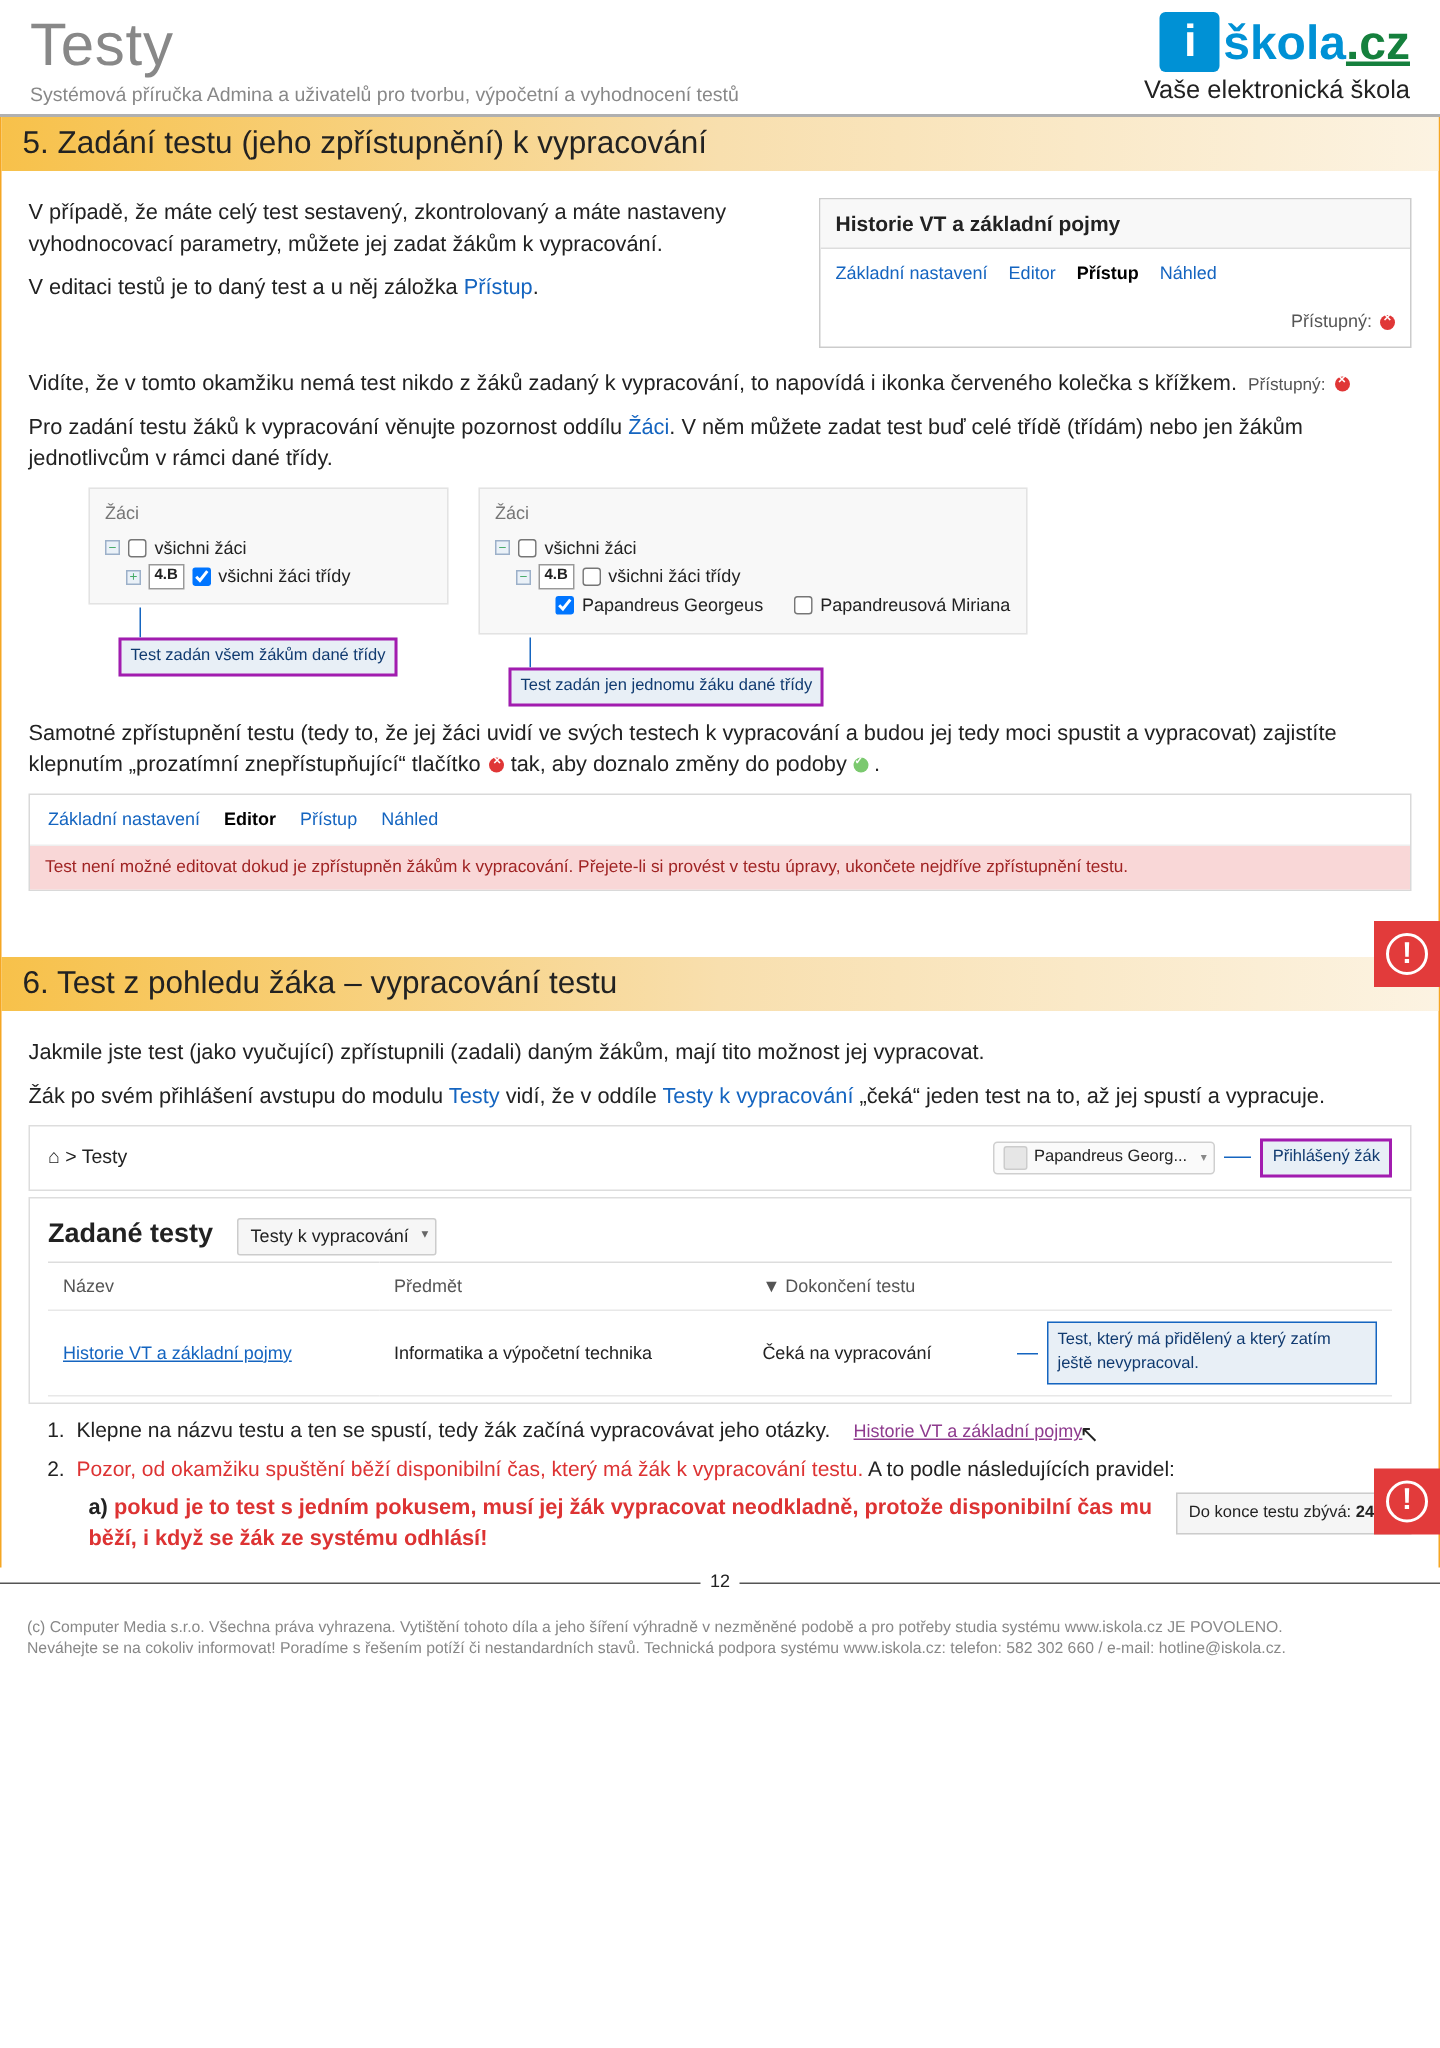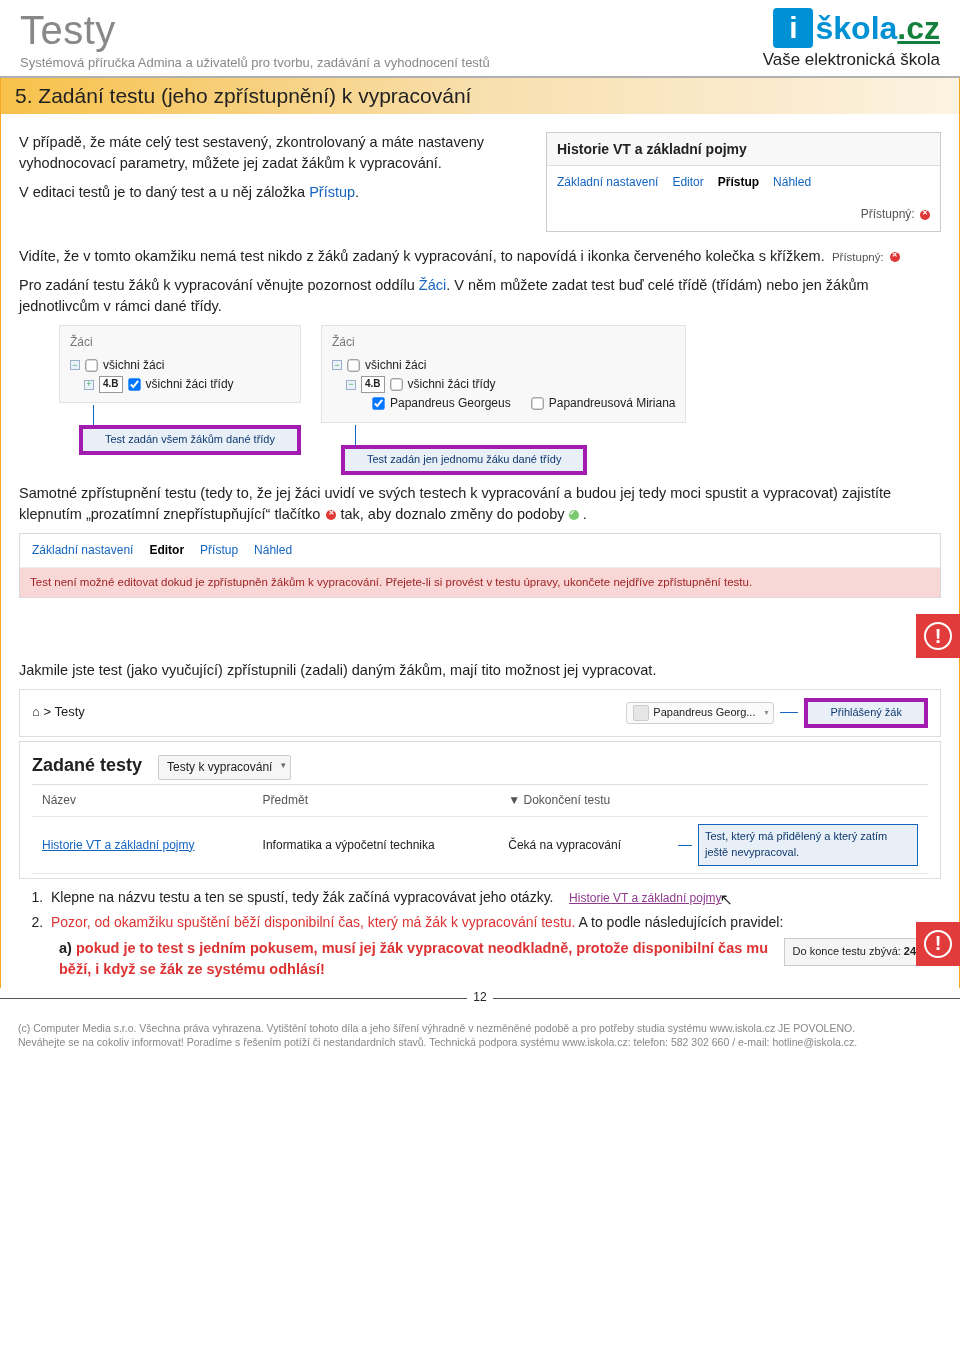--- a/index.html
+++ b/index.html
@@ -76,22 +76,22 @@
   .tree-row .expander {
     width:10px; height:10px; border:1px solid #9cb0c9; background:#eaf1f8;
     display:inline-flex; align-items:center; justify-content:center; font-size:9px; color:#4a6;
     line-height:1;
   }
   .classtag {
     border:1px solid #999; background:#fff; padding:0 3px; font-size:10px; font-weight:bold;
   }
   input[type=checkbox]{ transform: scale(0.95); }
   .callout-box {
-    border:4px solid #a21caf; background:#e8eff6; color:#103a70;
-    font-size:11px; padding:3px 22px; display:inline-block;
+    border:2px solid #a21caf; background:#e8eff6; color:#103a70;
+    font-size:11px; padding:3px 6px; display:inline-block;
   }
   .arrow-line {
     border-left:1.5px solid #1565c0; height:20px; margin-left:14px;
   }
   .callout-wrap { margin: 2px 0 0 20px; }
   .tabs-ui {
     border:1px solid #d9d9d9; background:#fff; font-size:12px; margin-top:6px;
   }
   .tabs-ui .tabrow { display:flex; gap:16px; padding:8px 12px; border-bottom:1px solid #eee; }
   .tabs-ui .tabrow span { color:#1565c0; }
@@ -151,21 +151,21 @@
   }
   .relpos { position:relative; }
   .call-row { display:flex; align-items:center; gap:6px; }
 </style>
 </head>
 <body>
 
 <div class="page-header">
   <div class="hdr-left">
     <div class="title">Testy</div>
-    <div class="subtitle">Systémová příručka Admina a uživatelů pro tvorbu, zadávání a vyhodnocení testů</div>
+    <div class="subtitle">Systémová příručka Admina a uživatelů pro tvorbu, výpočetní a vyhodnocení testů</div>
   </div>
   <div class="hdr-right">
     <div class="logo-row">
       <span class="logo-i">i</span>
       <span class="logo-text">
         <span class="bl">škola</span><span class="bk">.cz</span>
       </span>
     </div>
     <div class="tag">Vaše elektronická škola</div>
   </div>
@@ -277,23 +277,27 @@
         <span class="act">Editor</span>
         <span>Přístup</span>
         <span>Náhled</span>
       </div>
       <div class="warn-strip">Test není možné editovat dokud je zpřístupněn žákům k vypracování. Přejete-li si provést v testu úpravy, ukončete nejdříve zpřístupnění testu.</div>
     </div>
 
     <div style="height:40px"></div>
   </div>
 
+  <div class="section-bar">6. Test z pohledu žáka – vypracování testu</div>
 
   <div class="body-pad relpos">
     <p>Jakmile jste test (jako vyučující) zpřístupnili (zadali) daným žákům, mají tito možnost jej vypracovat.</p>
+    <p>
+      <span>Žák po svém přihlášení avstupu do modulu </span><span class="link">Testy</span><span> vidí, že v oddíle </span><span class="link">Testy k vypracování</span><span> „čeká“ jeden test na to, až jej spustí a vypracuje.</span>
+    </p>
 
     <div class="crumb-panel">
       <span class="crumb-home">&gt; Testy</span>
       <div class="call-row">
         <span class="user-chip">
           <span class="avatar"></span>
           <span>Papandreus Georg...</span>
         </span>
         <span style="border-top:1.5px solid #1565c0; width:18px; display:inline-block"></span>
         <span class="callout-box">Přihlášený žák</span>

